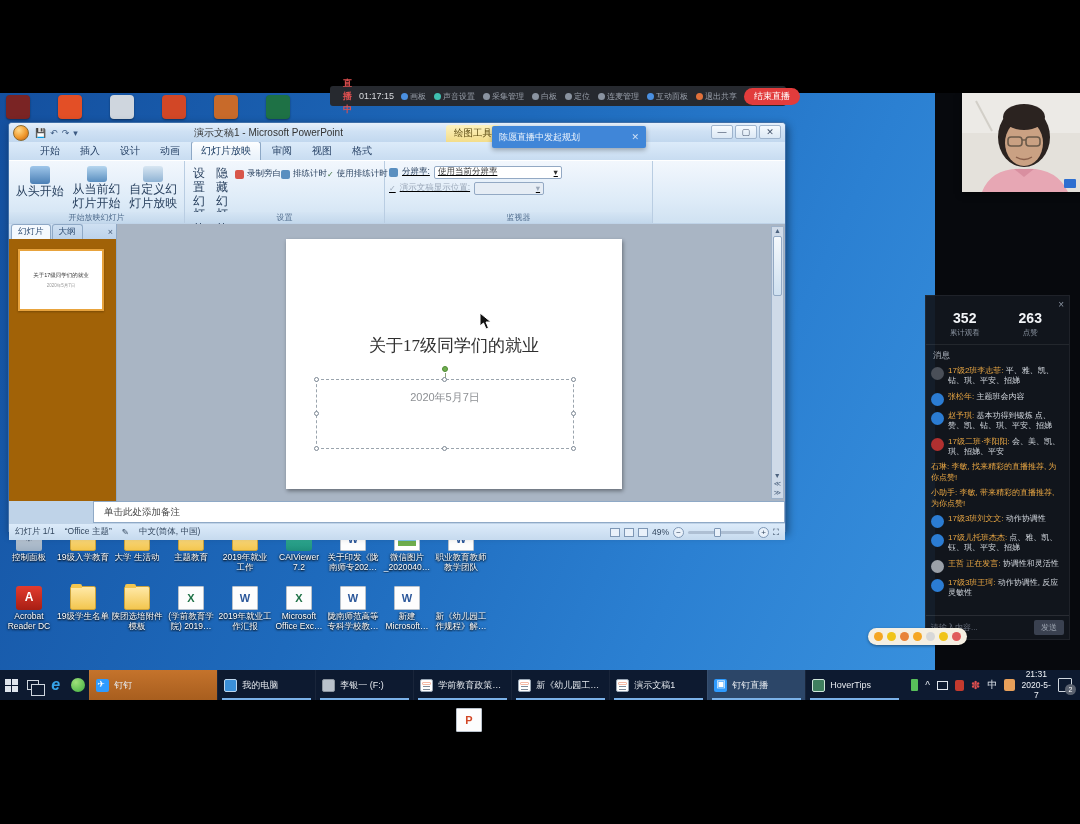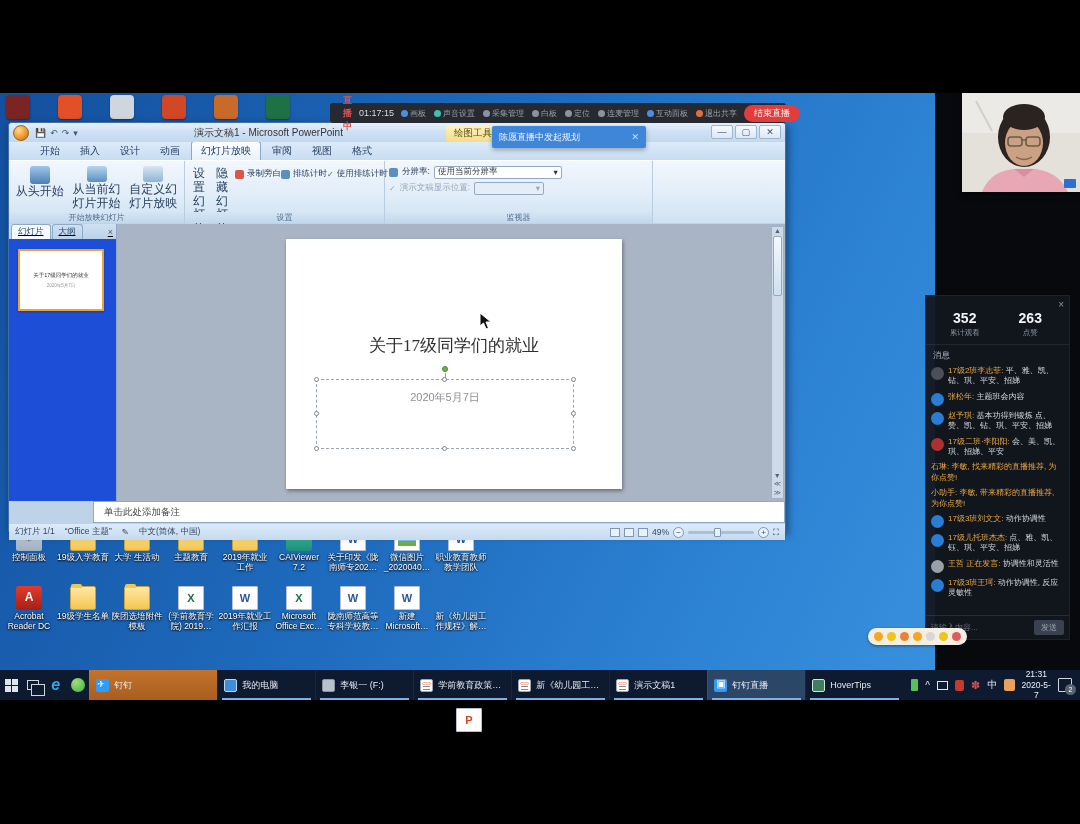--- a/index.html
+++ b/index.html
@@ -7,21 +7,21 @@
   .stage{position:relative;width:1080px;height:824px;background:#000;overflow:hidden;
          font-family:"Liberation Sans",sans-serif;-webkit-font-smoothing:antialiased;}
   .abs{position:absolute;}
 
   
   .desktop{left:0;top:93px;width:935px;height:577px;
     background:linear-gradient(115deg,#14509f 0%,#1e6abc 45%,#2b80d2 75%,#3890dd 100%);}
   .side-col{left:935px;top:93px;width:145px;height:577px;background:#07090d;}
 
   
-  .streambar{left:330px;top:103px;width:456px;height:20px;background:#26292f;border-radius:3px;
+  .streambar{left:330px;top:86px;width:456px;height:20px;background:#26292f;border-radius:3px;
     display:flex;align-items:center;gap:7px;padding:0 6px;z-index:40;}
   .live-dot{width:7px;height:7px;border-radius:2px;background:#e03a3a;}
   .live-label{color:#e05050;font-size:9px;font-weight:bold;}
   .live-timer{color:#d8dade;font-size:9px;}
   .sb-item{display:flex;align-items:center;gap:2px;color:#9aa0ab;font-size:8px;white-space:nowrap;}
   .sb-ico{width:7px;height:7px;border-radius:50%;}
   .end-btn{margin-left:auto;background:#e23c3c;color:#fff;font-size:9px;border-radius:9px;
     padding:2px 10px;white-space:nowrap;}
 
   
@@ -56,31 +56,31 @@
   .rgroup .gname{position:absolute;left:0;right:0;bottom:0;height:11px;text-align:center;
     font-size:8px;color:#4d6config3;color:#4e6b8c;background:linear-gradient(#d5e5f4,#c3d8ec);}
   .bigbtn{width:58px;display:flex;flex-direction:column;align-items:center;gap:1px;
     font-size:12px;color:#29415f;text-align:center;line-height:1.15;padding-top:2px;}
   .bigbtn .bico{width:20px;height:18px;border-radius:3px;}
   .smallopt{display:flex;align-items:center;gap:3px;font-size:8.5px;color:#29415f;height:14px;white-space:nowrap;}
   .opt-ico{width:9px;height:9px;border-radius:2px;}
   .mon-select{background:#fff;border:1px solid #93a9c4;border-radius:2px;font-size:8.5px;color:#333;
     padding:0 3px;height:13px;display:flex;align-items:center;justify-content:space-between;width:128px;}
   .mon-select.dis{background:#e6edf5;color:#9aa7b8;}
-  .mon-row{display:flex;align-items:center;gap:4px;height:16px;}
+  .mon-row{display:flex;align-items:center;gap:4px;height:16px;text-decoration:underline;}
 
   
   .toast{left:492px;top:126px;width:154px;height:22px;background:#4086d8;border-radius:2px;z-index:30;
     display:flex;align-items:center;justify-content:space-between;padding:0 7px;color:#eaf2fc;
     font-size:9px;box-shadow:0 2px 5px rgba(0,0,0,.3);}
   .toast b{font-weight:normal;color:#cfe0f5;}
 
   
   .docarea{position:absolute;left:0;top:101px;width:776px;height:277px;background:#a9b5c4;display:flex;}
-  .thumbpane{width:108px;background:#1d4ed8;border-right:1px solid #8fa9c6;position:relative;text-decoration:underline;}
+  .thumbpane{width:108px;background:#a16207;border-right:1px solid #8fa9c6;position:relative;}
   .tp-tabs{height:15px;display:flex;align-items:center;font-size:8.5px;color:#2c4a70;
     background:linear-gradient(#cfe0f2,#bcd2ea);padding-left:2px;gap:1px;}
   .tp-tab{padding:1px 6px;border:1px solid #8fa9c6;border-bottom:none;border-radius:3px 3px 0 0;}
   .tp-tab.on{background:#f4f9fe;}
   .tp-x{margin-left:auto;margin-right:3px;color:#4a5f7d;font-size:9px;}
   .thumb{position:absolute;left:9px;top:25px;width:86px;height:62px;background:#fff;
     border:2px solid #e8a33d;box-shadow:0 1px 2px rgba(0,0,0,.25);display:flex;flex-direction:column;
     align-items:center;justify-content:center;gap:4px;}
   .thumb .t1{font-size:5.5px;color:#333;}
   .thumb .t2{font-size:4.5px;color:#999;}

